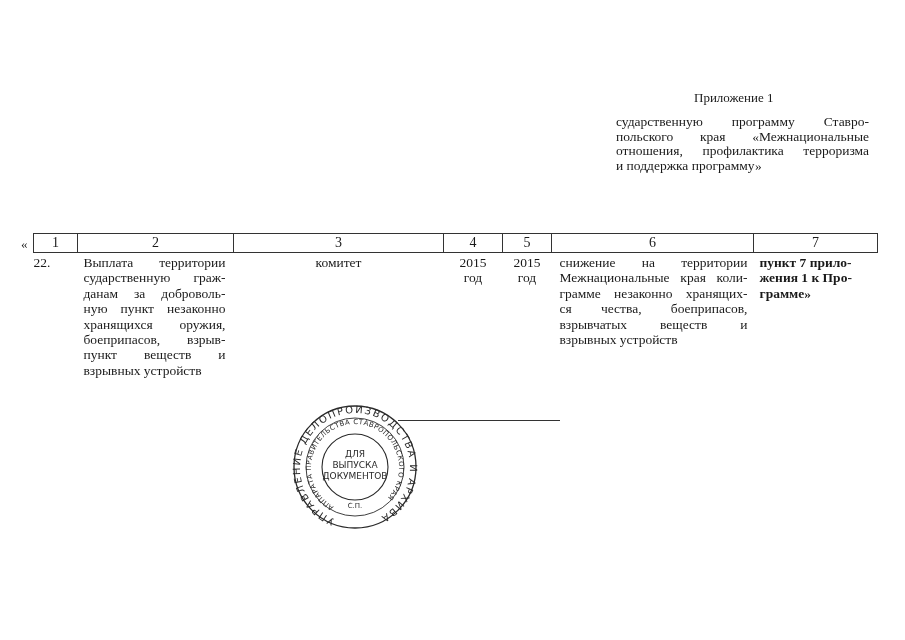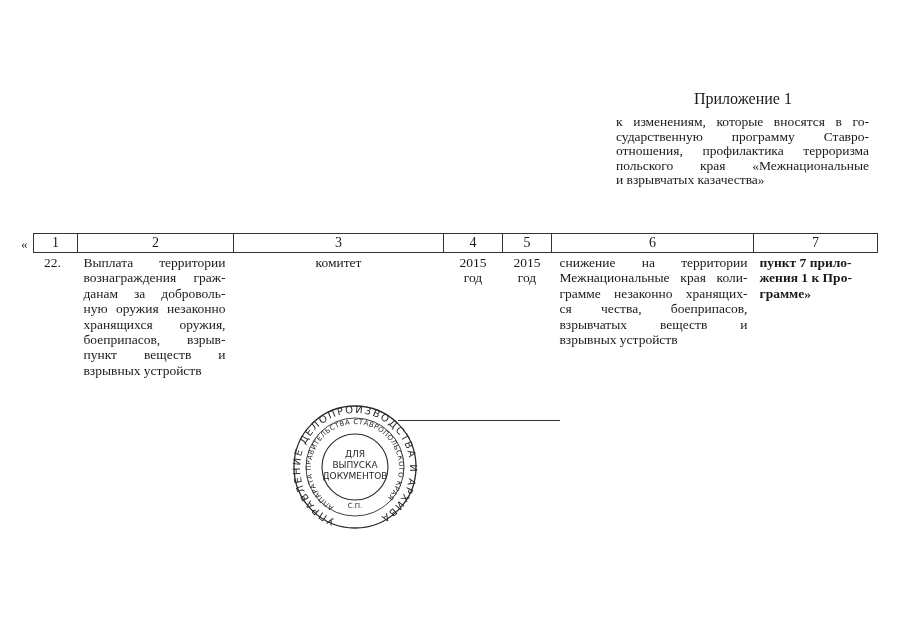--- a/index.html
+++ b/index.html
@@ -1,51 +1,50 @@
 <!DOCTYPE html>
 <html><head>
 <meta charset="utf-8">
 <style>
   html, body { margin: 0; padding: 0; background: #ffffff; }
   body { width: 905px; height: 640px; position: relative; overflow: hidden;
          font-family: "Liberation Serif", "DejaVu Serif", serif; color: #1a1a1a; }
   .abs { position: absolute; }
-  .appendix-title { left: 694px; top: 90px; font-size: 16px; }
+  .appendix-title { left: 694px; top: 90px; font-size: 13px; }
   .appendix-desc { left: 616px; top: 115px; width: 253px; font-size: 13.5px; line-height: 14.6px;
                    text-align: justify; }
   .appendix-desc span { display: block; text-align: justify; text-align-last: justify; }
   .appendix-desc span.last { text-align-last: left; }
   .quote-open { left: 21px; top: 236px; font-size: 13px; }
   table.amend { position: absolute; left: 33px; top: 233px; border-collapse: collapse;
                 font-size: 13.5px; line-height: 15.4px; }
   table.amend th { border: 1px solid #333; font-weight: normal; height: 18px; padding: 0;
                    text-align: center; font-size: 14px; }
   table.amend td { vertical-align: top; padding: 2px 0 0 0; border: none; }
   .c1 { width: 38px; } .c2 { width: 155px; } .c3 { width: 209px; } .c4 { width: 58px; }
   .c5 { width: 48px; } .c6 { width: 201px; } .c7 { width: 123px; }
-  td.num { text-align: center; padding-right: 6px !important; }
+  td.num { text-align: left; padding-right: 6px !important; }
   td.center { text-align: center; margin-top: 11px; }
   .jline { display: block; text-align: justify; text-align-last: justify; white-space: nowrap; }
   .jline.last { text-align-last: left; }
   td.c2 .jline { padding-left: 6px; padding-right: 8px; }
   td.c6 .jline { padding-left: 8px; padding-right: 6px; }
   td.c7 .jline { padding-left: 6px; padding-right: 4px; font-weight: bold; }
   .sig-line { left: 398px; top: 420px; width: 162px; height: 0; border-top: 1px solid #333; }
   .stamp { left: 290px; top: 405px; width: 130px; height: 125px; }
 </style>
 </head>
 <body>
 
 <div class="abs appendix-title">Приложение 1</div>
 <div class="abs appendix-desc">
-  <span>к изменениям, которые вносятся в го-</span>
   <span>сударственную программу Ставро-</span>
+  <span>польского края «Межнациональные</span>
   <span>отношения, профилактика терроризма</span>
-  <span>польского края «Межнациональные</span>
-  <span class="last">и взрывчатых казачества»</span>
+  <span class="last">и поддержка программу»</span>
 </div>
 
 <div class="abs quote-open">«</div>
 
 <table class="amend">
   <thead>
     <tr>
       <th class="c1">1</th>
       <th class="c2">2</th>
       <th class="c3">3</th>
@@ -53,23 +52,23 @@
       <th class="c5">5</th>
       <th class="c6">6</th>
       <th class="c7">7</th>
     </tr>
   </thead>
   <tbody>
     <tr>
       <td class="c1 num">22.</td>
       <td class="c2">
         <span class="jline">Выплата территории</span>
-        <span class="jline">вознаграждения граж-</span>
+        <span class="jline">сударственную граж-</span>
         <span class="jline">данам за доброволь-</span>
-        <span class="jline">ную оружия незаконно</span>
+        <span class="jline">ную пункт незаконно</span>
         <span class="jline">хранящихся оружия,</span>
         <span class="jline">боеприпасов, взрыв-</span>
         <span class="jline">пункт веществ и</span>
         <span class="jline last">взрывных устройств</span>
       </td>
       <td class="c3 center">комитет</td>
       <td class="c4 center">
         <div>2015</div>
         <div>год</div>
       </td>

